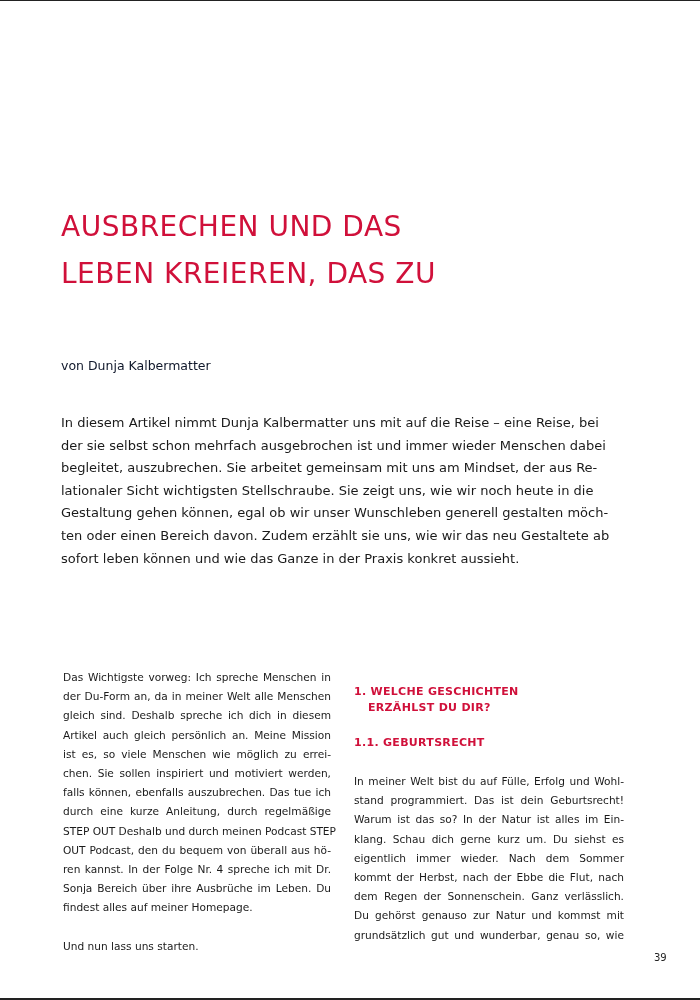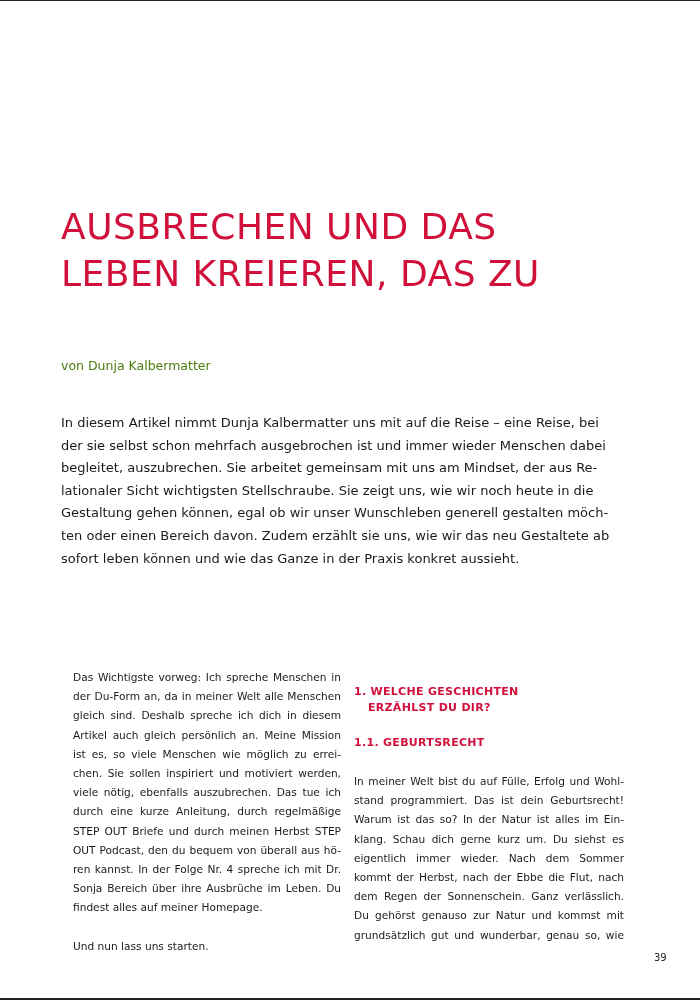--- a/index.html
+++ b/index.html
@@ -27,53 +27,53 @@
       width: 700px; height: 2px;
       background: #222;
     }
     .title {
       position: absolute;
       left: 61px;
       top: 203px;
       margin: 0;
       font-family: "DejaVu Sans", sans-serif;
       font-weight: normal;
-      font-size: 36px;
+      font-size: 28px;
       line-height: 47px;
       letter-spacing: 0.5px;
       color: #d0103a;
       width: 600px;
     }
     .title span { display: block; white-space: nowrap; }
     .byline {
       position: absolute;
       left: 61px;
       top: 357px;
       font-size: 12.5px;
       line-height: 18px;
-      color: #4d7c0f;
+      color: #0f172a;
     }
     .intro {
       position: absolute;
       left: 61px;
       top: 412px;
       width: 560px;
       font-size: 13px;
       line-height: 22.6px;
       color: #1a1a1a;
     }
     .intro span { display: block; white-space: nowrap; }
     .col {
       position: absolute;
       top: 668px;
       font-size: 10.6px;
       line-height: 19.2px;
       color: #1a1a1a;
     }
-    .col-left { left: 73px; width: 268px; }
+    .col-left { left: 63px; width: 268px; }
     .col-right { left: 354px; width: 270px; }
     .col .line {
       display: block;
       white-space: nowrap;
       text-align: justify;
       text-align-last: justify;
     }
     .col .line.last {
       text-align-last: left;
     }
@@ -122,23 +122,23 @@
 </div>
 
 <div class="col col-left">
   <div>
     <span class="line">Das Wichtigste vorweg: Ich spreche Menschen in</span>
     <span class="line">der Du-Form an, da in meiner Welt alle Menschen</span>
     <span class="line">gleich sind. Deshalb spreche ich dich in diesem</span>
     <span class="line">Artikel auch gleich persönlich an. Meine Mission</span>
     <span class="line">ist es, so viele Menschen wie möglich zu errei-</span>
     <span class="line">chen. Sie sollen inspiriert und motiviert werden,</span>
-    <span class="line">viele nötig, ebenfalls auszubrechen. Das tue ich</span>
+    <span class="line">falls können, ebenfalls auszubrechen. Das tue ich</span>
     <span class="line">durch eine kurze Anleitung, durch regelmäßige</span>
-    <span class="line">STEP OUT Briefe und durch meinen Herbst STEP</span>
+    <span class="line">STEP OUT Deshalb und durch meinen Podcast STEP</span>
     <span class="line">OUT Podcast, den du bequem von überall aus hö-</span>
     <span class="line">ren kannst. In der Folge Nr. 4 spreche ich mit Dr.</span>
     <span class="line">Sonja Bereich über ihre Ausbrüche im Leben. Du</span>
     <span class="line last">findest alles auf meiner Homepage.</span>
   </div>
   <span class="gap"></span>
   <span class="line last">Und nun lass uns starten.</span>
 </div>
 
 <div class="col col-right">

